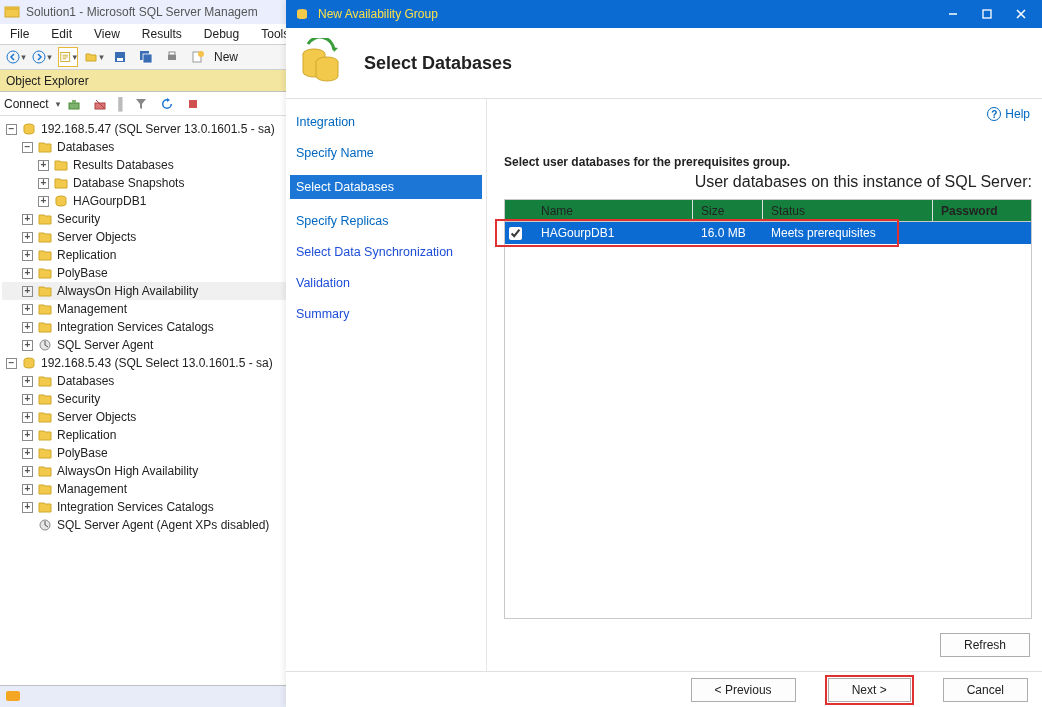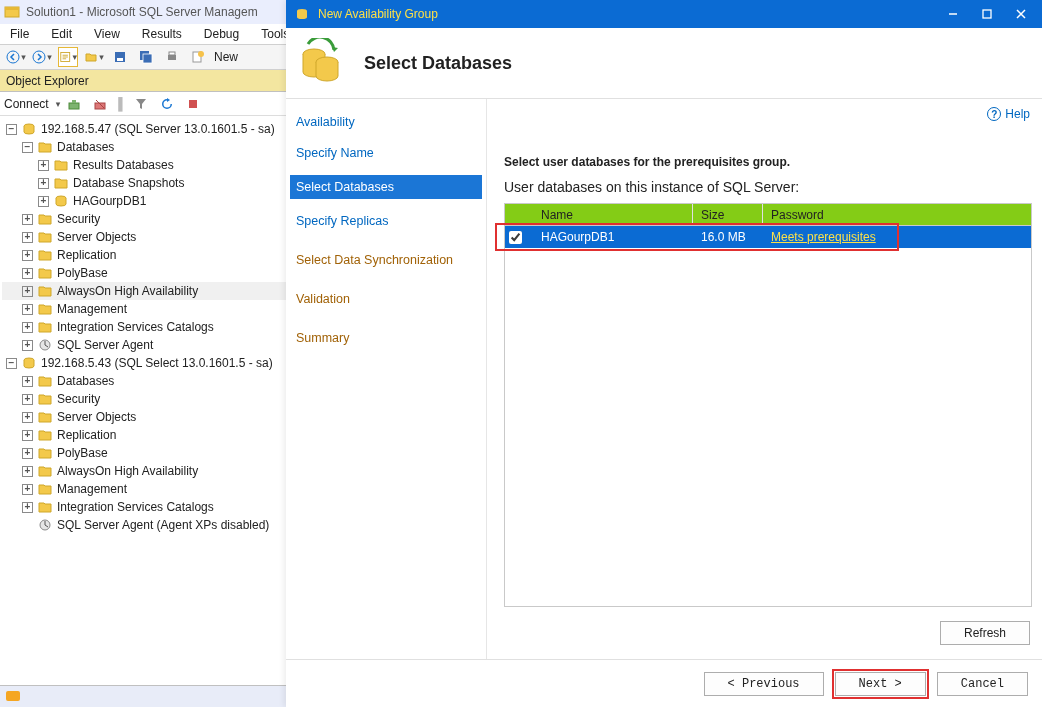--- a/index.html
+++ b/index.html
@@ -32,41 +32,41 @@
   .wiz-title { height:28px; background:#0b6bd3; color:#fde047; display:flex; align-items:center; padding:0 4px 0 8px; font-size:12px; }
   .wiz-title .wlogo { width:16px; height:16px; margin-right:8px; }
   .wiz-title .caption { flex:1; }
   .wiz-title .wbtn { width:34px; height:24px; display:flex; align-items:center; justify-content:center; color:#fff; }
   .wiz-head { height:70px; display:flex; align-items:center; padding-left:10px; gap:18px; }
   .wiz-head .big-icon { width:50px; height:50px; }
   .wiz-head h1 { font-size:18px; font-weight:700; margin:0; color:#222; }
   .wiz-body { flex:1; display:flex; border-top:1px solid #e0e0e0; position:relative; }
   .wiz-nav { width:200px; padding:14px 10px 0 10px; display:flex; flex-direction:column; gap:13px; font-size:12.5px; }
   .wiz-nav .step { color:#0067c0; cursor:default; padding:2px 0;}
-  .wiz-nav .step.dim { color:#a16207;margin-top:8px; }
+  .wiz-nav .step.dim { color:#1d4ed8; }
   .wiz-nav .step.active { background:#1b76d6; color:#fff; padding:5px 6px; margin-left:-6px; margin-right:-6px; }
   .wiz-divider{position:absolute;left:200px;top:0;bottom:0;width:1px;background:#e6e6e6;}
   .wiz-main { flex:1; padding:12px 10px 0 18px; display:flex; flex-direction:column; position:relative;}
   .helpbar { position:absolute; top:8px; right:12px; display:flex; align-items:center; gap:4px; color:#0067c0; font-size:12px;}
   .helpbar .hcircle{width:14px;height:14px;border-radius:50%;border:1px solid #0067c0;color:#0067c0;display:flex;align-items:center;justify-content:center;font-size:10px;font-weight:bold;}
   .main-title{font-size:12px;font-weight:700;margin-top:44px;}
-  .sub{font-size:14px;margin-top:10px;}
+  .sub{font-size:16px;margin-top:4px;text-align:right;}
   .grid { margin-top:8px; border:1px solid #c9c9c9; display:flex; flex-direction:column; flex:1; }
-  .grid-h { display:flex; height:22px; background:#84cc16; border-bottom:1px solid #c9c9c9; font-size:12px; }
+  .grid-h { display:flex; height:22px; background:#15803d; border-bottom:1px solid #c9c9c9; font-size:12px; }
   .grid-h div { display:flex; align-items:center; padding-left:8px; border-right:1px solid #e0e0e0;}
   .col-chk{width:28px;padding:0!important;border-right:none!important;justify-content:center;}
-  .col-name{width:160px;} .col-size{width:70px;} .col-status{width:170px;} .col-pwd{flex:1;border-right:none!important;}
+  .col-name{width:160px;} .col-size{width:70px;} .col-status{width:170px;} .col-pwd{flex:1;border-right:none!important;font-weight:bold;}
   .grid-r { position:relative;display:flex; height:22px; align-items:center; font-size:12px; background:#0b6bd3; color:#fff; }
   .grid-r div{padding-left:8px;}
-  .grid-r .col-status a{color:#fde047;text-decoration:underline;text-align:center;}
+  .grid-r .col-status a{color:#ffffff;text-align:center;}
   .grid-r input[type=checkbox]{accent-color:#fff;}
   .row-highlight{position:absolute;left:-10px;top:-3px;width:404px;height:28px;border:2px solid #e03030;pointer-events:none;}
   .grid-fill{flex:1;}
   .refresh-row{display:flex;justify-content:flex-end;padding:14px 2px;}
-  .wiz-footer { height:48px; display:flex; align-items:center; justify-content:flex-end; gap:11px; padding-right:14px; border-top:1px solid #e0e0e0;font-family:Liberation Mono, monospace; }
+  .wiz-footer { height:36px; display:flex; align-items:center; justify-content:flex-end; gap:32px; padding-right:14px; border-top:1px solid #e0e0e0; }
   .btn { min-width:72px; height:24px; padding:0 23px; font-size:12px; background:#fdfdfd; border:1px solid #adadad; display:flex; align-items:center; justify-content:center; cursor:default;}
   .next-hl{position:relative;}
   .next-hl::after{content:"";position:absolute;inset:-4px;border:2px solid #e03030;}
 
   svg { display:block; }
 </style>
 </head>
 <body>
 
 <div class="ssms">
@@ -437,21 +437,21 @@
         <path d="M20 24v14a11 5 0 0 0 22 0V24" fill="#f3c94b" stroke="#cfa72b"></path>
         <path d="M12 6 a14 14 0 0 1 26 6" fill="none" stroke="#3a9c3a" stroke-width="3"></path>
         <path d="M38 14l4-4-6-1z" fill="#3a9c3a"></path>
       </svg>
     </span>
     <h1>Select Databases</h1>
   </div>
 
   <div class="wiz-body">
     <div class="wiz-nav">
-      <div class="step">Availability</div>
+      <div class="step">Integration</div>
       <div class="step">Specify Name</div>
       <div class="step active">Select Databases</div>
       <div class="step">Specify Replicas</div>
       <div class="step dim">Select Data Synchronization</div>
       <div class="step dim">Validation</div>
       <div class="step dim">Summary</div>
     </div>
     <div class="wiz-divider"></div>
 
     <div class="wiz-main">
@@ -463,20 +463,21 @@
       <div class="main-title">Select user databases for the prerequisites group.</div>
       <div class="sub">User databases on this instance of SQL Server:</div>
 
       <div class="grid">
         <div class="grid-h">
           <div class="col-chk">
               <input type="checkbox" style="visibility: hidden;">
             </div>
           <div class="col-name">Name</div>
           <div class="col-size">Size</div>
+          <div class="col-status">Status</div>
           <div class="col-pwd">Password</div>
         </div>
         <div class="grid-r">
           <div class="row-highlight"></div>
           <div class="col-chk"><input type="checkbox" checked="" style=""></div>
           <div class="col-name">HAGourpDB1</div>
           <div class="col-size">16.0 MB</div>
           <div class="col-status"><a>Meets prerequisites</a></div>
           <div class="col-pwd"></div>
         </div>

